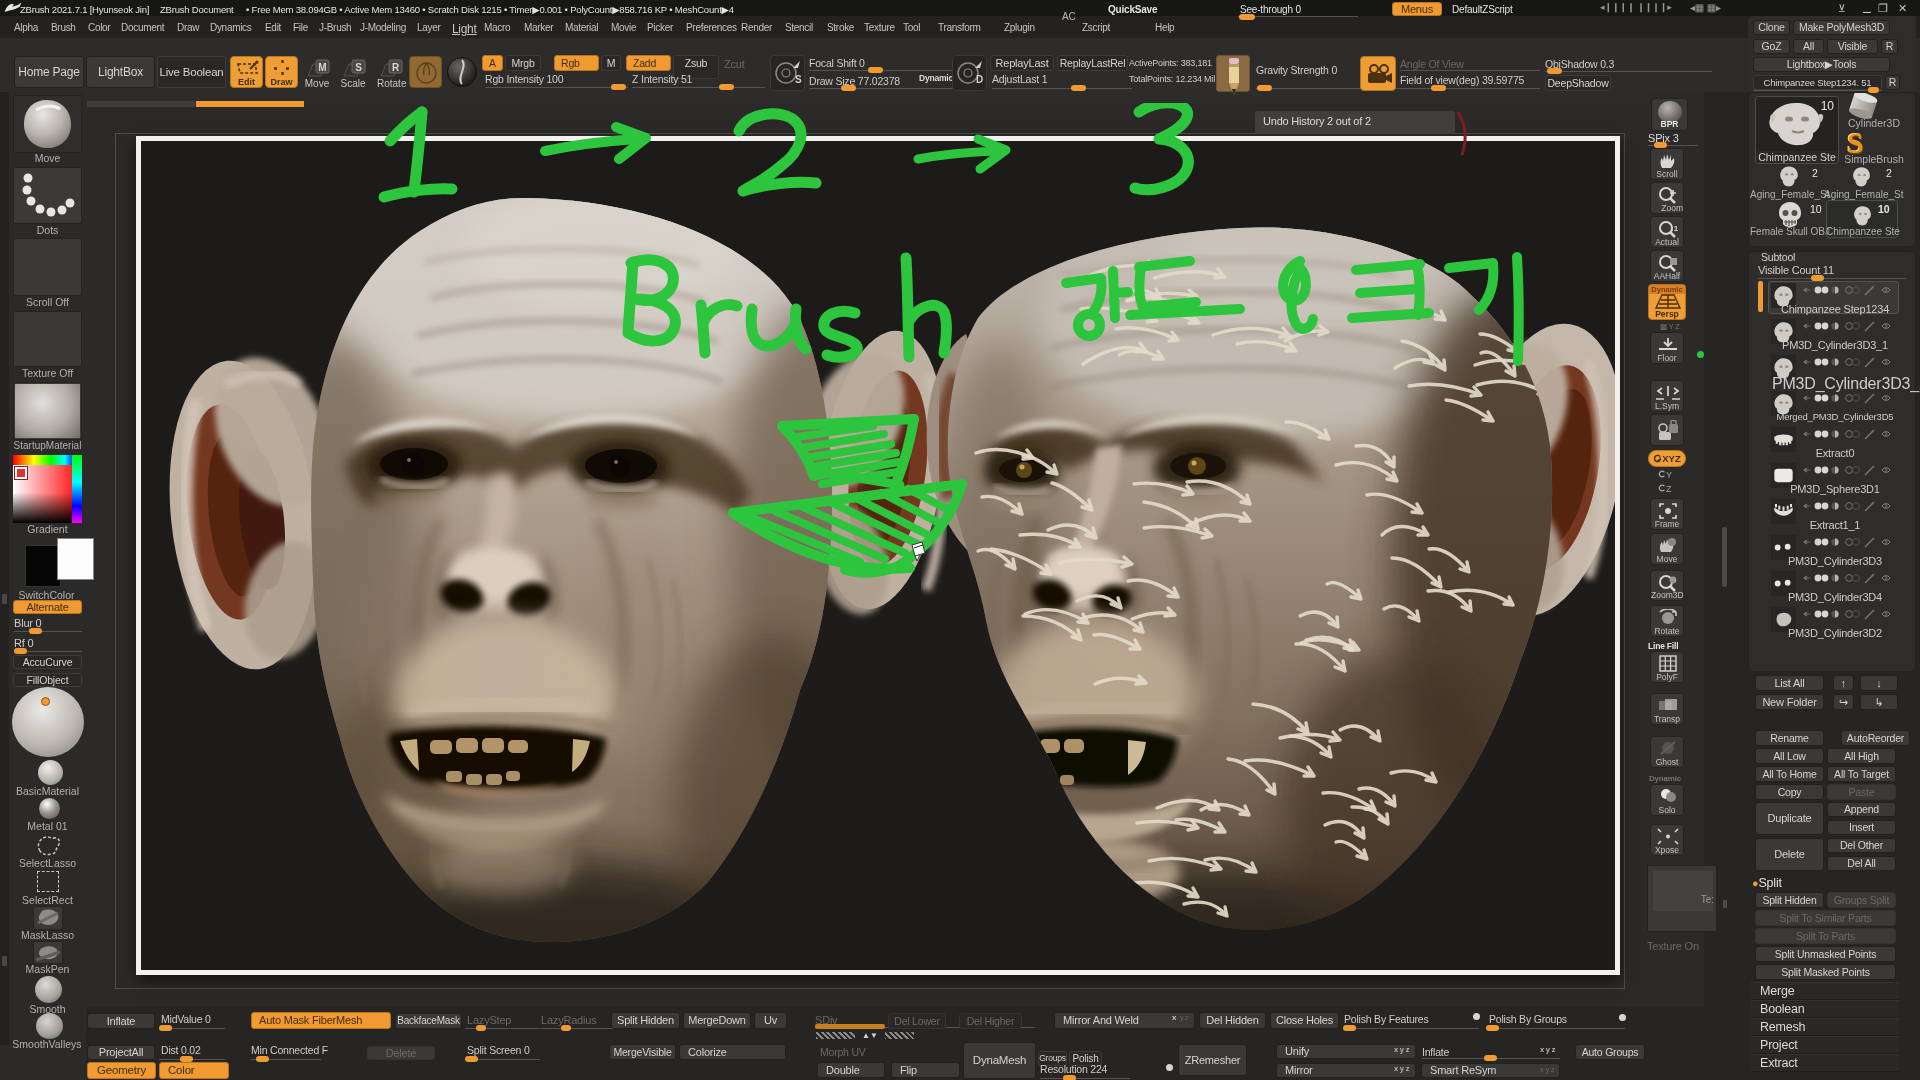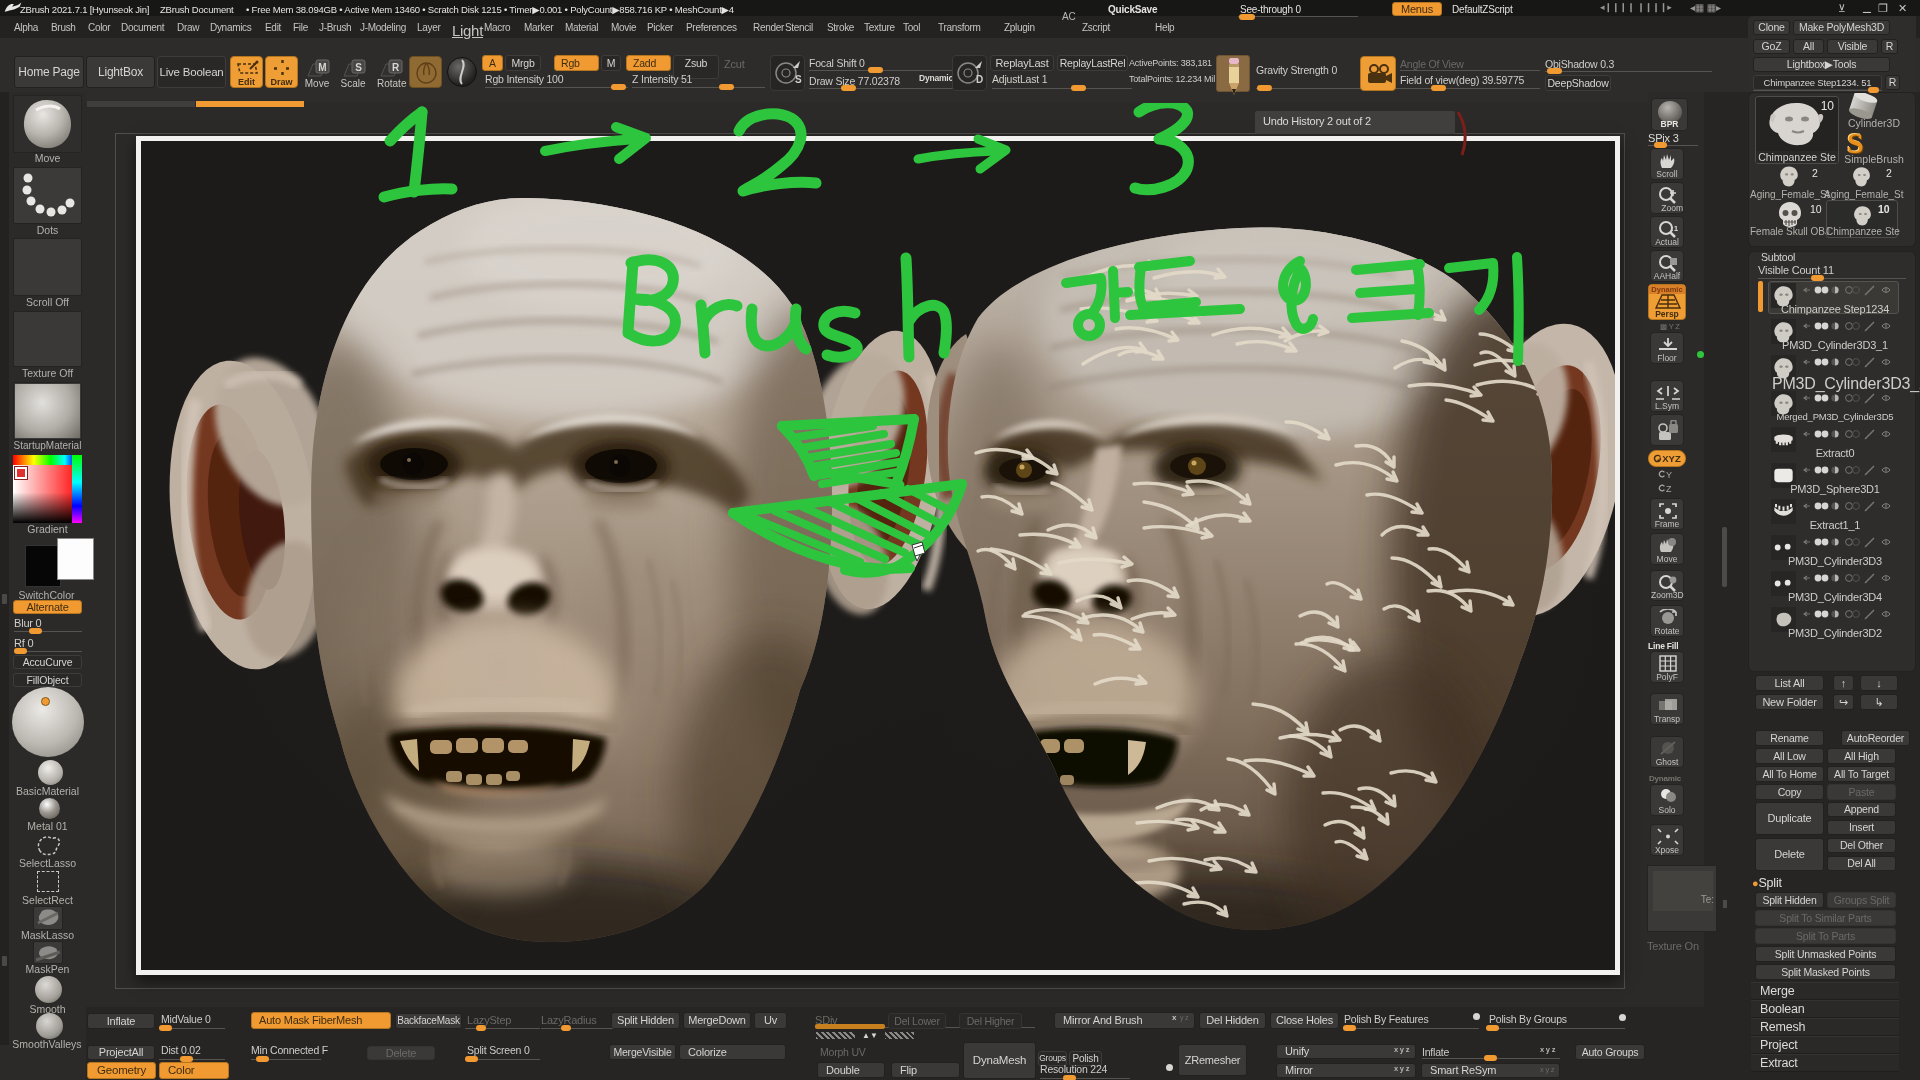--- a/index.html
+++ b/index.html
@@ -49,28 +49,28 @@
 <div class="lbl" style="left:51px;top:22px;font-size:10.0px;color:#c6c4c0;letter-spacing:-0.3px;">Brush</div>
 <div class="lbl" style="left:88px;top:22px;font-size:10.0px;color:#c6c4c0;letter-spacing:-0.3px;">Color</div>
 <div class="lbl" style="left:121px;top:22px;font-size:10.0px;color:#c6c4c0;letter-spacing:-0.3px;">Document</div>
 <div class="lbl" style="left:177px;top:22px;font-size:10.0px;color:#c6c4c0;letter-spacing:-0.3px;">Draw</div>
 <div class="lbl" style="left:210px;top:22px;font-size:10.0px;color:#c6c4c0;letter-spacing:-0.3px;">Dynamics</div>
 <div class="lbl" style="left:265px;top:22px;font-size:10.0px;color:#c6c4c0;letter-spacing:-0.3px;">Edit</div>
 <div class="lbl" style="left:293px;top:22px;font-size:10.0px;color:#c6c4c0;letter-spacing:-0.3px;">File</div>
 <div class="lbl" style="left:319px;top:22px;font-size:10.0px;color:#c6c4c0;letter-spacing:-0.3px;">J-Brush</div>
 <div class="lbl" style="left:360px;top:22px;font-size:10.0px;color:#c6c4c0;letter-spacing:-0.3px;">J-Modeling</div>
 <div class="lbl" style="left:417px;top:22px;font-size:10.0px;color:#c6c4c0;letter-spacing:-0.3px;">Layer</div>
-<div class="lbl" style="left:452px;top:22px;font-size:15px;color:#c6c4c0;letter-spacing:-0.3px;text-decoration:underline;">Light</div>
+<div class="lbl" style="left:452px;top:22px;font-size:12px;color:#c6c4c0;letter-spacing:-0.3px;text-decoration:underline;">Light</div>
 <div class="lbl" style="left:484px;top:22px;font-size:10.0px;color:#c6c4c0;letter-spacing:-0.3px;">Macro</div>
 <div class="lbl" style="left:524px;top:22px;font-size:10.0px;color:#c6c4c0;letter-spacing:-0.3px;">Marker</div>
 <div class="lbl" style="left:565px;top:22px;font-size:10.0px;color:#c6c4c0;letter-spacing:-0.3px;">Material</div>
 <div class="lbl" style="left:611px;top:22px;font-size:10.0px;color:#c6c4c0;letter-spacing:-0.3px;">Movie</div>
 <div class="lbl" style="left:647px;top:22px;font-size:10.0px;color:#c6c4c0;letter-spacing:-0.3px;">Picker</div>
 <div class="lbl" style="left:686px;top:22px;font-size:10.0px;color:#c6c4c0;letter-spacing:-0.3px;">Preferences</div>
-<div class="lbl" style="left:741px;top:22px;font-size:10.0px;color:#c6c4c0;letter-spacing:-0.3px;margin-left:12px;">Render</div>
+<div class="lbl" style="left:741px;top:22px;font-size:10.0px;color:#c6c4c0;letter-spacing:-0.3px;">Render</div>
 <div class="lbl" style="left:785px;top:22px;font-size:10.0px;color:#c6c4c0;letter-spacing:-0.3px;">Stencil</div>
 <div class="lbl" style="left:827px;top:22px;font-size:10.0px;color:#c6c4c0;letter-spacing:-0.3px;">Stroke</div>
 <div class="lbl" style="left:864px;top:22px;font-size:10.0px;color:#c6c4c0;letter-spacing:-0.3px;">Texture</div>
 <div class="lbl" style="left:903px;top:22px;font-size:10.0px;color:#c6c4c0;letter-spacing:-0.3px;">Tool</div>
 <div class="lbl" style="left:938px;top:22px;font-size:10.0px;color:#c6c4c0;letter-spacing:-0.3px;">Transform</div>
 <div class="lbl" style="left:1004px;top:22px;font-size:10.0px;color:#c6c4c0;letter-spacing:-0.3px;">Zplugin</div>
 <div class="lbl" style="left:1082px;top:22px;font-size:10.0px;color:#c6c4c0;letter-spacing:-0.3px;">Zscript</div>
 <div class="lbl" style="left:1155px;top:22px;font-size:10.0px;color:#c6c4c0;letter-spacing:-0.3px;">Help</div>
 <div class="btn" style="left:14px;top:56px;width:70px;height:32px;line-height:30px;font-size:12.0px;">Home Page</div>
 <div class="btn" style="left:86px;top:56px;width:69px;height:32px;line-height:30px;font-size:12.0px;">LightBox</div>
@@ -1100,21 +1100,21 @@
 <div class="btn" style="left:611px;top:1012px;width:69px;height:17px;line-height:15px;font-size:11.0px;">Split Hidden</div>
 <div class="btn" style="left:683px;top:1012px;width:68px;height:17px;line-height:15px;font-size:11.0px;">MergeDown</div>
 <div class="btn" style="left:754px;top:1012px;width:33px;height:17px;line-height:15px;font-size:11.0px;">Uv</div>
 <div class="lbl gl" style="left:815px;top:1014px;font-size:11.0px;">SDiv</div>
 <div class="sl" style="left:815px;top:1027px;width:220px;"></div>
 <div class="ab" style="left:815px;top:1024px;width:70px;height:5px;background:#c8801e;border-radius:2px;"></div>
 <div class="btn dk gy" style="left:888px;top:1013px;width:58px;height:16px;line-height:14px;font-size:10.5px;">Del Lower</div>
 <div class="btn dk gy" style="left:959px;top:1013px;width:63px;height:16px;line-height:14px;font-size:10.5px;">Del Higher</div>
 <div class="ab" style="left:816px;top:1032px;width:98px;height:7px;background:repeating-linear-gradient(45deg,#8a8884 0 2px,#262524 2px 4px)"></div>
 <div class="ab" style="left:855px;top:1031px;width:30px;height:9px;background:#262524;text-align:center;font-size:8px;color:#d8d6d2;line-height:9px">▲▼</div>
-<div class="btn" style="left:1054px;top:1012px;width:141px;height:17px;line-height:15px;font-size:11.0px;text-align:left;padding-left:8px;">Mirror And Brush</div>
+<div class="btn" style="left:1054px;top:1012px;width:141px;height:17px;line-height:15px;font-size:11.0px;text-align:left;padding-left:8px;">Mirror And Weld</div>
 <div class="lbl" style="left:1172px;top:1013px;font-size:8.0px;color:#c5c3bf;font-weight:bold;">x</div>
 <div class="lbl" style="left:1180px;top:1014px;font-size:7.0px;color:#6b6965;">y z</div>
 <div class="btn" style="left:1199px;top:1012px;width:67px;height:17px;line-height:15px;font-size:11.0px;">Del Hidden</div>
 <div class="btn" style="left:1270px;top:1012px;width:69px;height:17px;line-height:15px;font-size:11.0px;">Close Holes</div>
 <div class="lbl" style="left:1344px;top:1013px;font-size:10.5px;">Polish By Features</div>
 <div class="sl" style="left:1343px;top:1028px;width:136px;"></div>
 <div class="sh" style="left:1343px;top:1025px;width:13px;"></div>
 <div class="ab" style="left:1473px;top:1013px;width:7px;height:7px;border-radius:50%;background:#d8d6d2;"></div>
 <div class="lbl" style="left:1489px;top:1013px;font-size:10.5px;">Polish By Groups</div>
 <div class="sl" style="left:1486px;top:1028px;width:139px;"></div>

